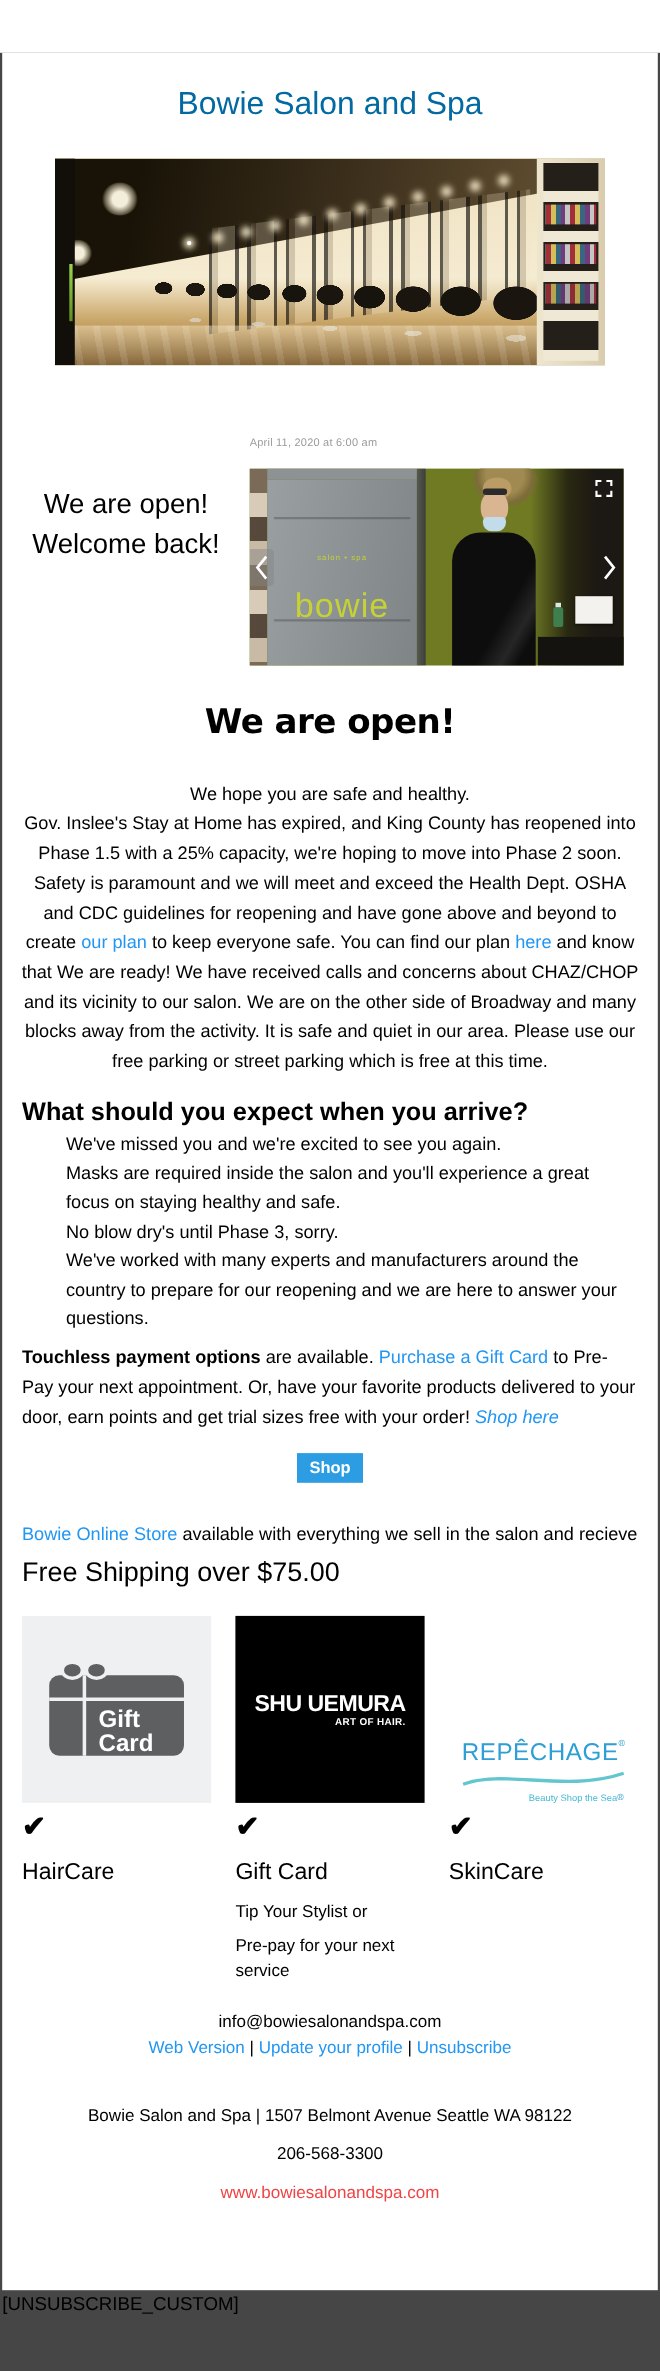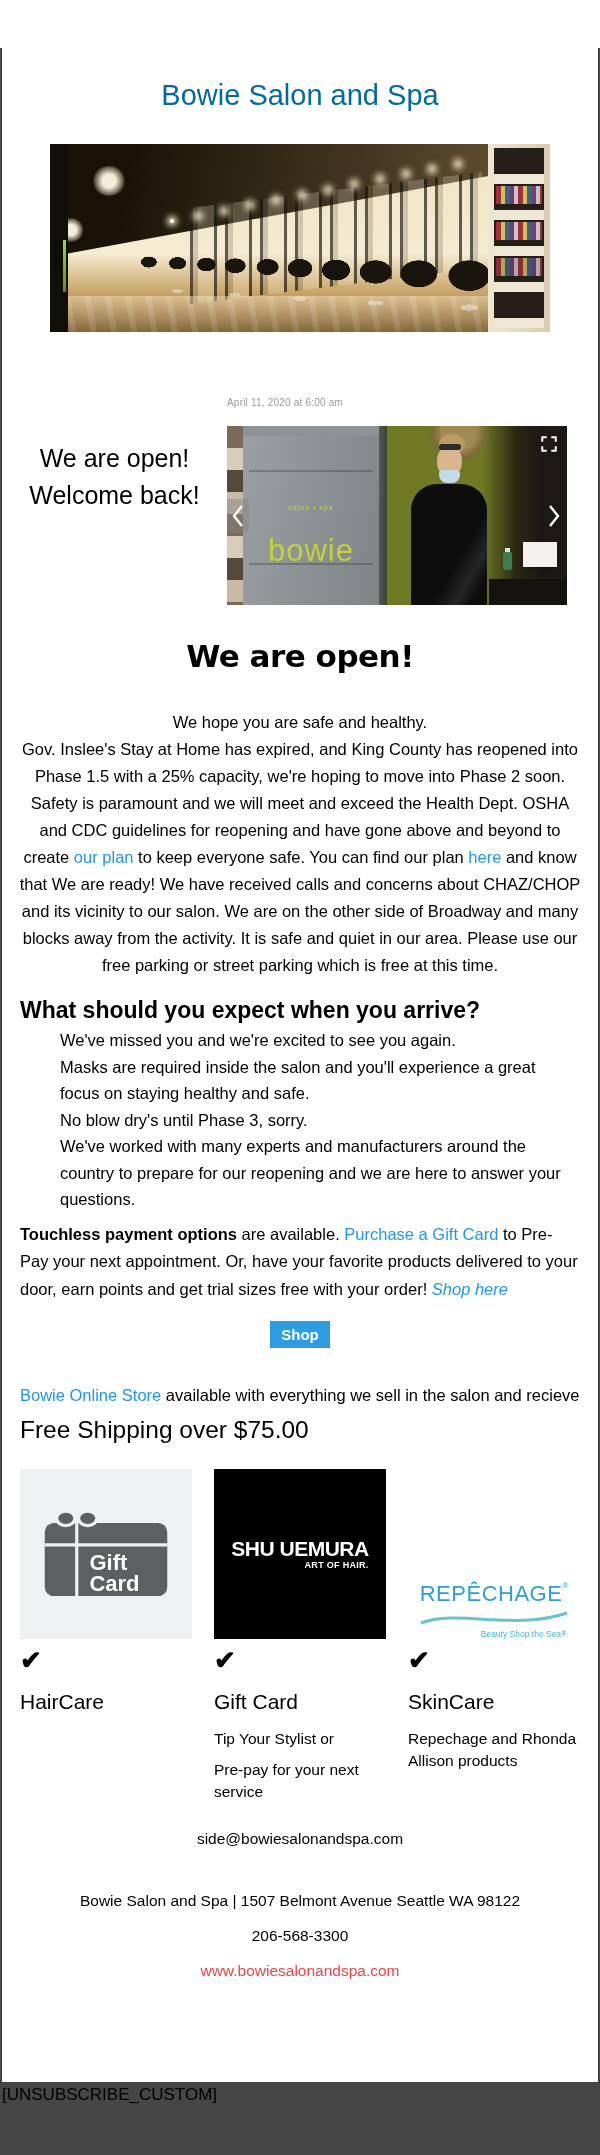--- a/index.html
+++ b/index.html
@@ -284,24 +284,30 @@
       </div>
       <div class="feat-col">
         <div class="feat-check">✔</div>
         <div class="feat-title">Gift Card</div>
         <div class="feat-desc">Tip Your Stylist or</div>
         <div class="feat-desc">Pre-pay for your next service</div>
       </div>
       <div class="feat-col">
         <div class="feat-check">✔</div>
         <div class="feat-title">SkinCare</div>
-        <div class="feat-desc">Repechage and Rhonda Allison products</div>
-      </div>
-    </div>
-
-    <div class="footer-email">side@bowiesalonandspa.com</div>
+      </div>
+    </div>
+
+    <div class="footer-email">info@bowiesalonandspa.com</div>
+    <div class="footer-links">
+      <a class="link">Web Version</a>
+      <span>|</span>
+      <a class="link">Update your profile</a>
+      <span>|</span>
+      <a class="link">Unsubscribe</a>
+    </div>
     <div class="footer-address">Bowie Salon and Spa | 1507 Belmont Avenue Seattle WA 98122</div>
     <div class="footer-phone">206-568-3300</div>
     <div class="footer-site">www.bowiesalonandspa.com</div>
   </div>
 
   <div class="bottom-bar">[UNSUBSCRIBE_CUSTOM]</div>
 </div>
 
 </body></html>

